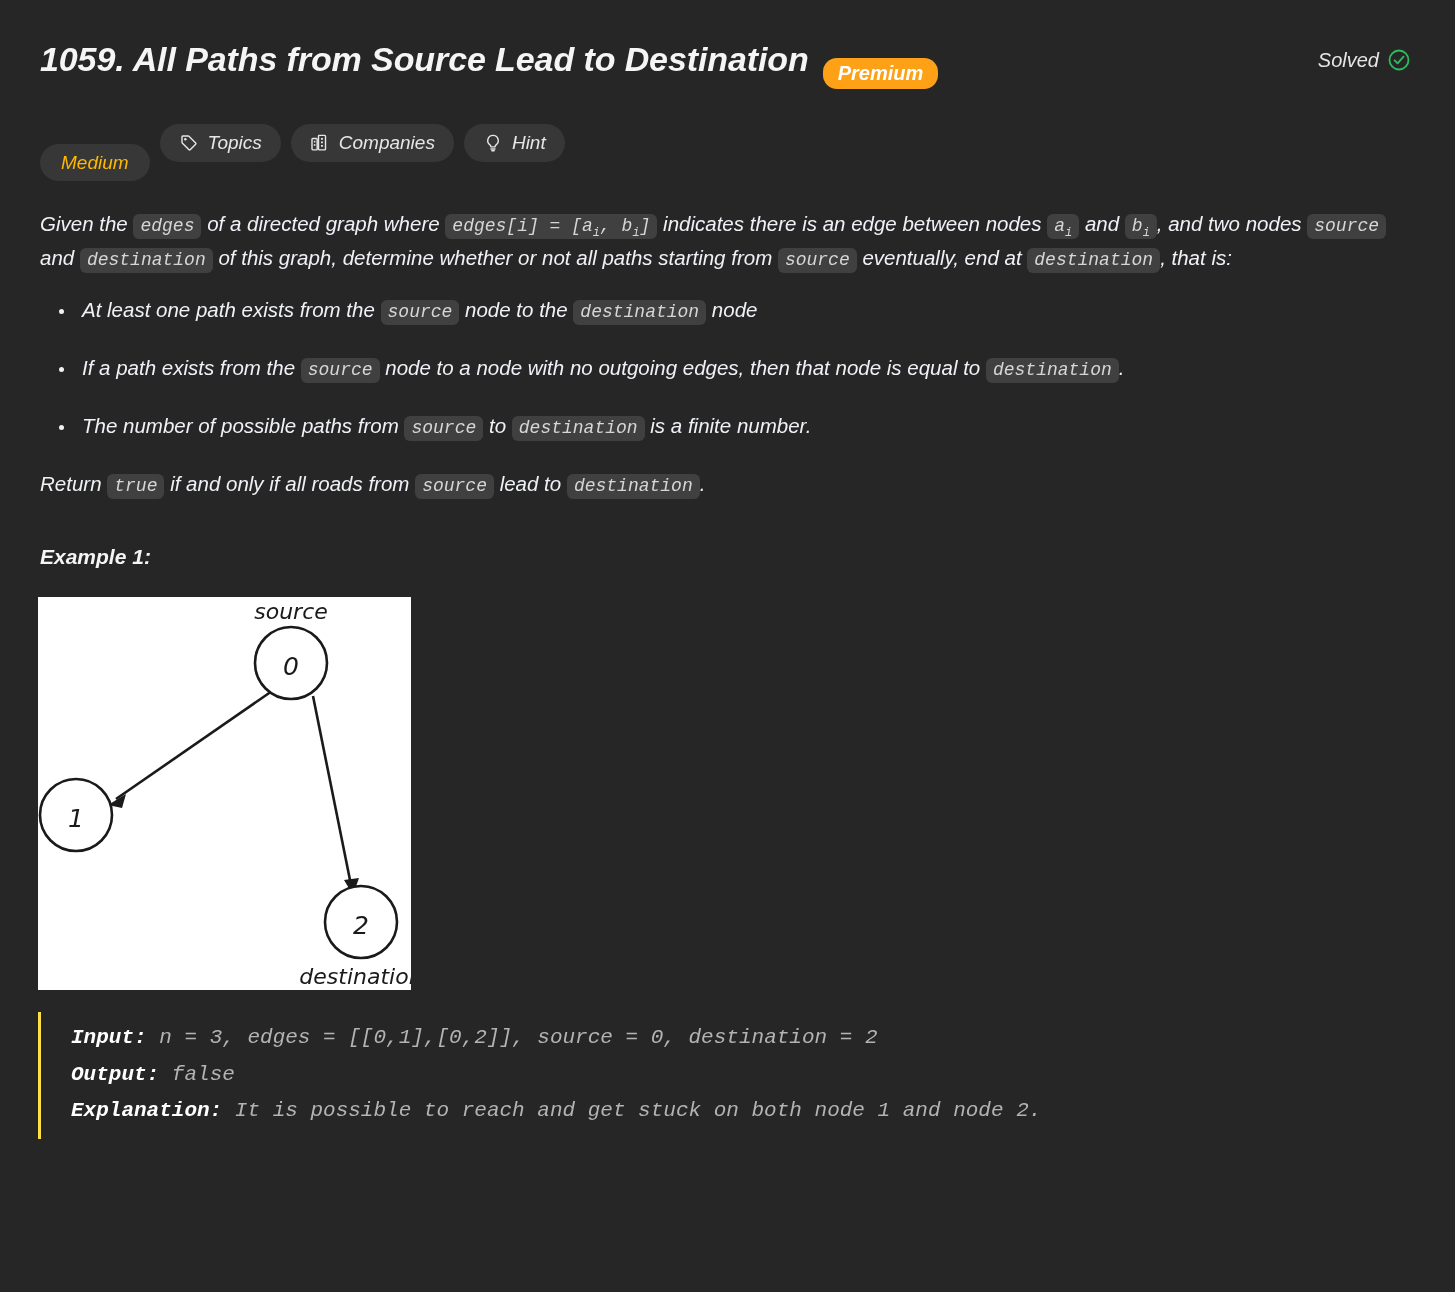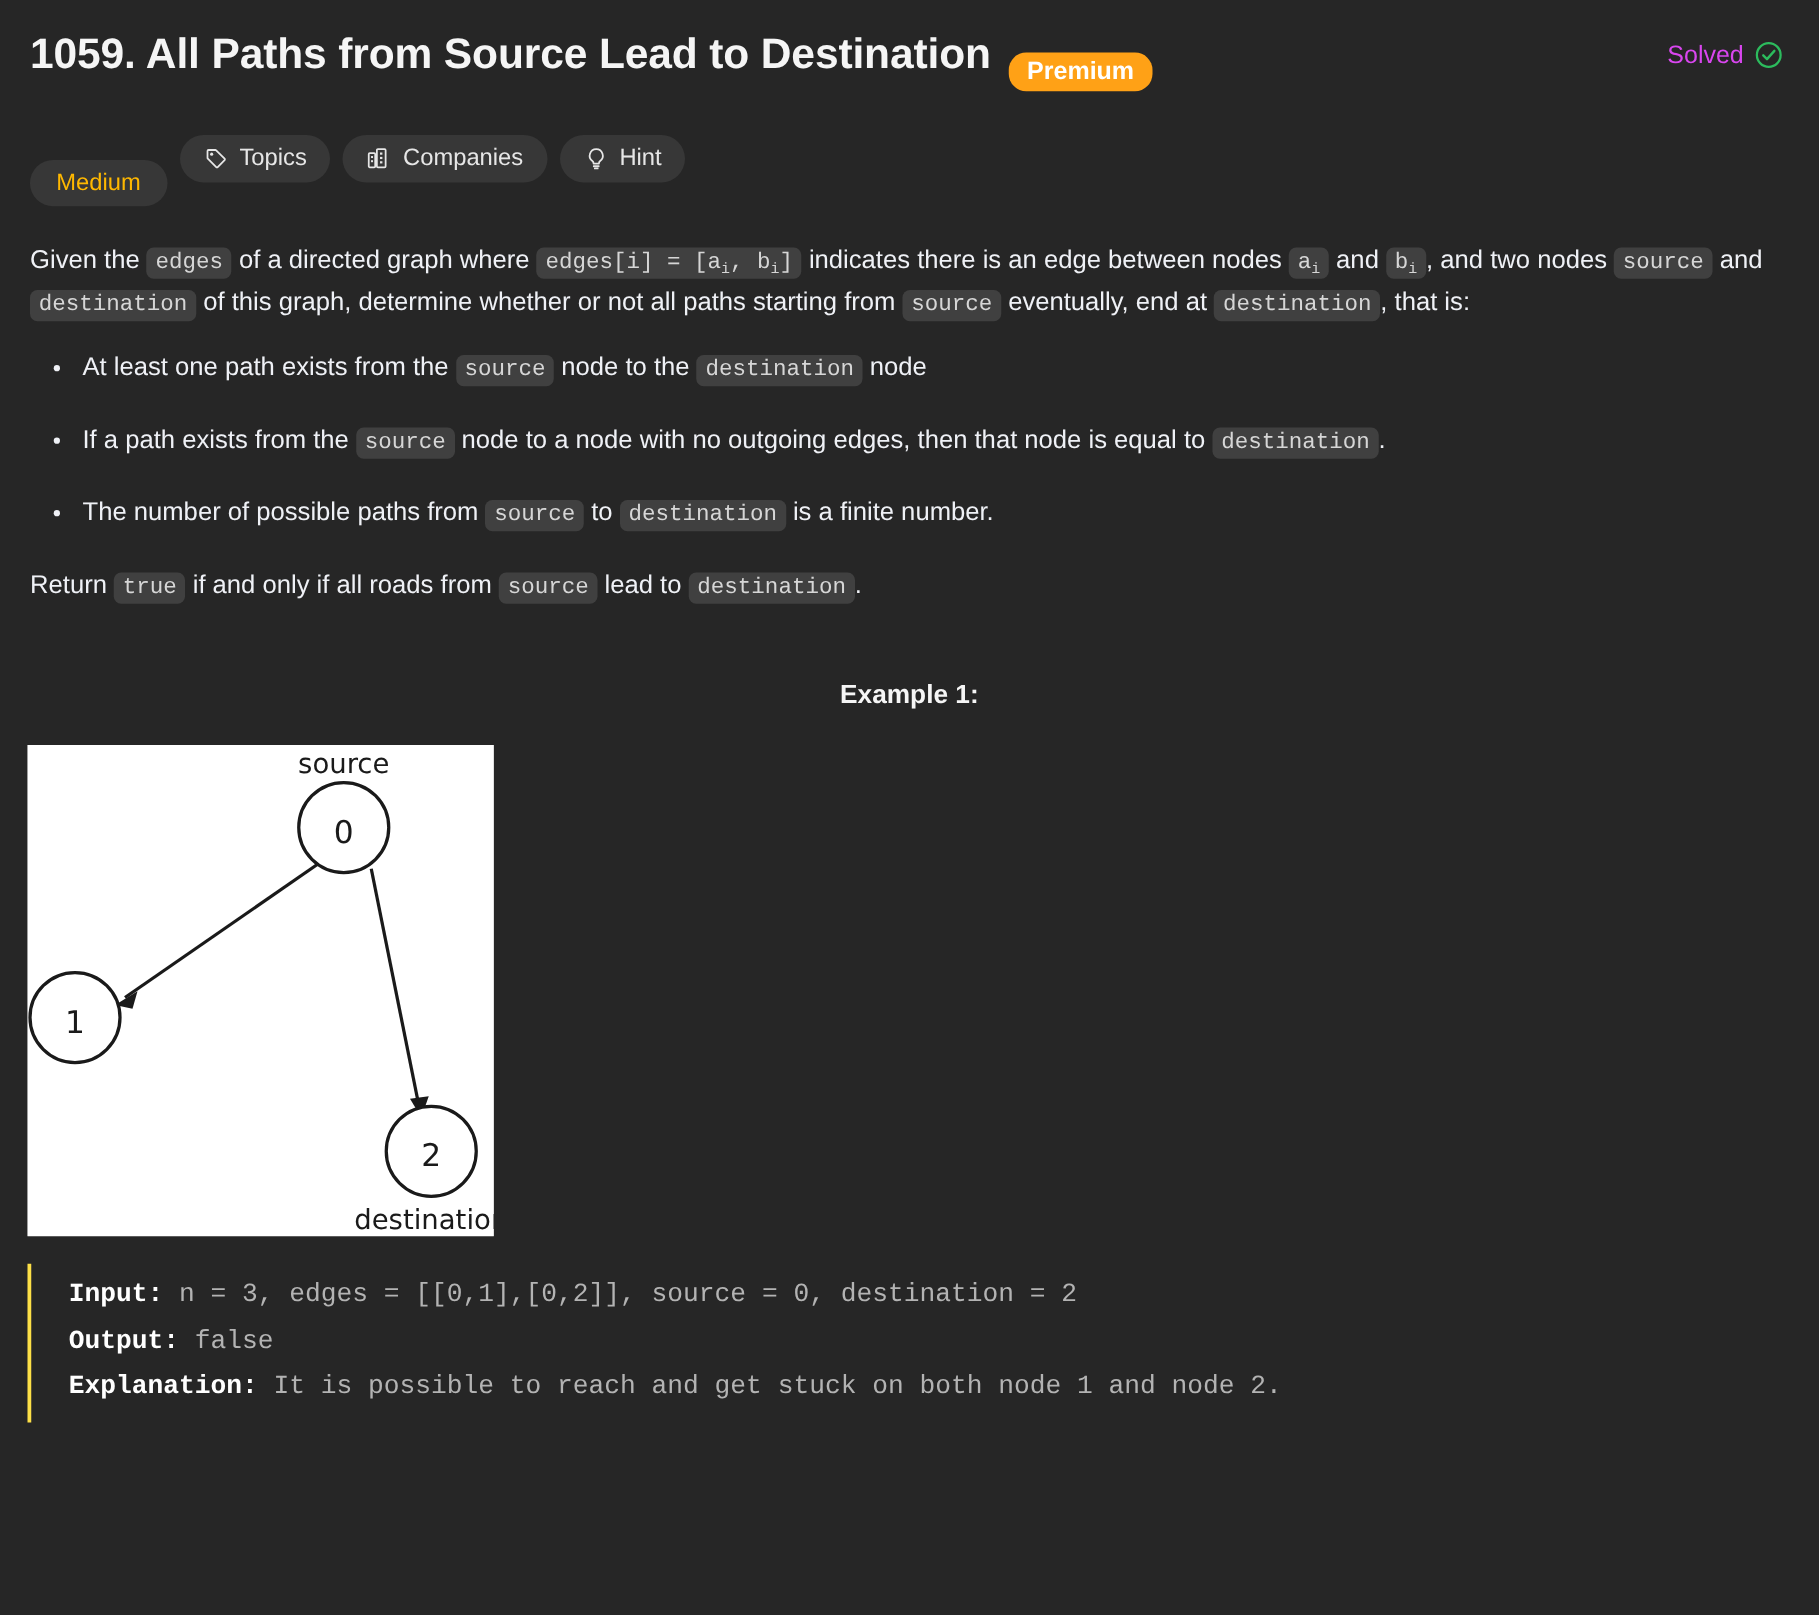--- a/index.html
+++ b/index.html
@@ -13,22 +13,23 @@
     overflow: hidden;
     font-family: "Liberation Sans", sans-serif;
     color: #eff1f6;
     -webkit-font-smoothing: antialiased;
   }
 
   .page {
     position: relative;
     width: 1455px;
     height: 1292px;
-    padding: 0;
+    padding: 16px;
     box-sizing: border-box;
+    font-style: italic;
   }
 
   
   .title-row {
     display: flex;
     align-items: flex-start;
     padding: 22px 24px 0 24px;
   }
   .title-left {
     display: flex;
@@ -60,21 +61,21 @@
   .solved-wrap {
     display: flex;
     align-items: center;
     gap: 8px;
     flex: 0 0 auto;
     padding-top: 10px;
     padding-right: 4px;
   }
   .solved-text {
     font-size: 20px;
-    color: #d946ef;
+    color: #e5e5e5;
     text-align: center;
   }
   .check-icon svg { display: block; }
 
   
   .pill-row {
     display: flex;
     align-items: center;
     gap: 10px;
     padding: 24px 24px 0 24px;
@@ -130,25 +131,24 @@
     margin-bottom: 24px;
     padding-left: 6px;
   }
   ul.bullets li::marker { color: #eff1f6; font-size: 17px; }
 
   .return-line { margin-top: 12px; }
 
   
   .example-heading {
     padding: 0 24px;
-    margin-top: 59px;
+    margin-top: 44px;
     font-size: 21px;
     font-weight: 700;
     color: #f5f5f5;
-    text-align: center;
   }
 
   .graph-figure {
     margin: 28px 0 0 22px;
     width: 373px;
     height: 393px;
     background: #ffffff;
     overflow: hidden;
     position: relative;
   }

